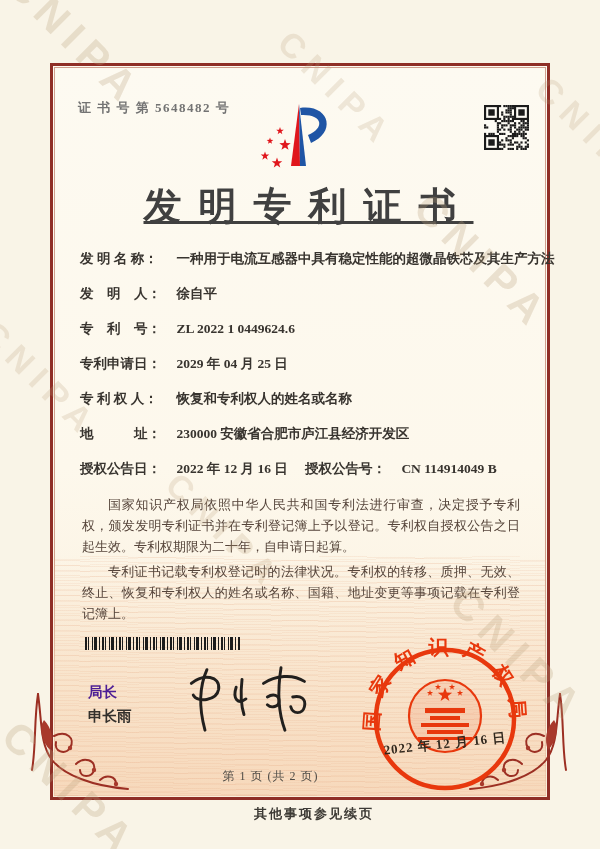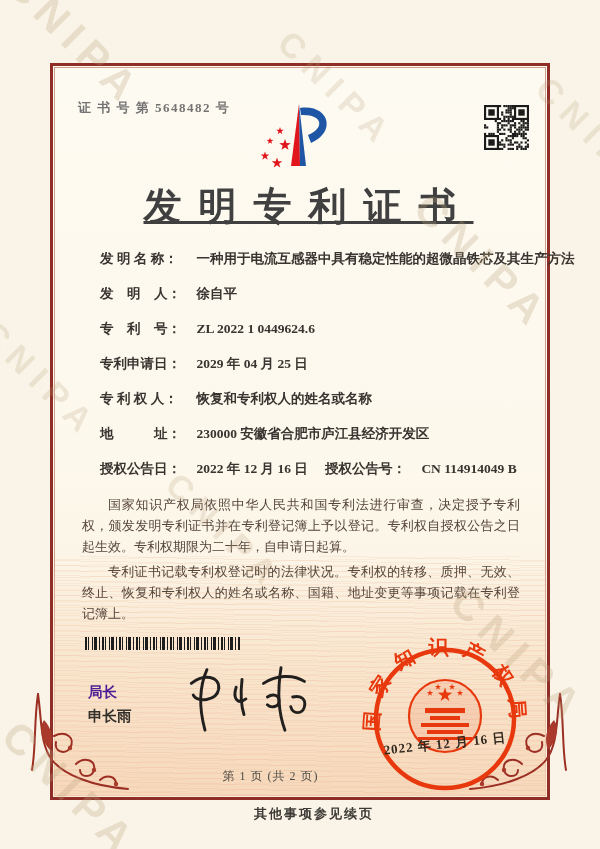--- a/index.html
+++ b/index.html
@@ -31,21 +31,21 @@
                letter-spacing:1.5px;color:#737373;}
   .logo{position:absolute;left:253px;top:102px;}
   .qr{position:absolute;left:484px;top:105px;}
 
   .title{position:absolute;left:0;top:181px;width:600px;text-align:center;
          font-size:38px;font-weight:700;color:#404040;letter-spacing:17px;text-indent:17px;text-decoration:underline;}
 
   .fields{position:absolute;left:80px;top:250px;width:475px;}
   .frow{position:relative;height:18px;margin-bottom:17px;font-size:13.5px;font-weight:700;
         color:#38342f;white-space:nowrap;}
-  .flabel{display:inline-block;min-width:93px;margin-left:20px;}
+  .flabel{display:inline-block;min-width:93px;}
   .fpair2{position:absolute;left:225px;top:0;}
 
   .paras{position:absolute;left:78px;top:490px;width:446px;font-size:13px;line-height:21px;
          color:#55443a;font-weight:500;text-align:justify;}
   .paras p{margin:4px;text-indent:2em;}
 
   .barcode{position:absolute;left:85px;top:637px;width:156px;height:13px;
     background:repeating-linear-gradient(90deg,#1c1c1c 0 2px,rgba(0,0,0,0) 2px 3px,
       #1c1c1c 3px 4px,rgba(0,0,0,0) 4px 7px,#1c1c1c 7px 8px,rgba(0,0,0,0) 8px 9px,
       #1c1c1c 9px 12px,rgba(0,0,0,0) 12px 14px,#1c1c1c 14px 15px,rgba(0,0,0,0) 15px 17px);}

